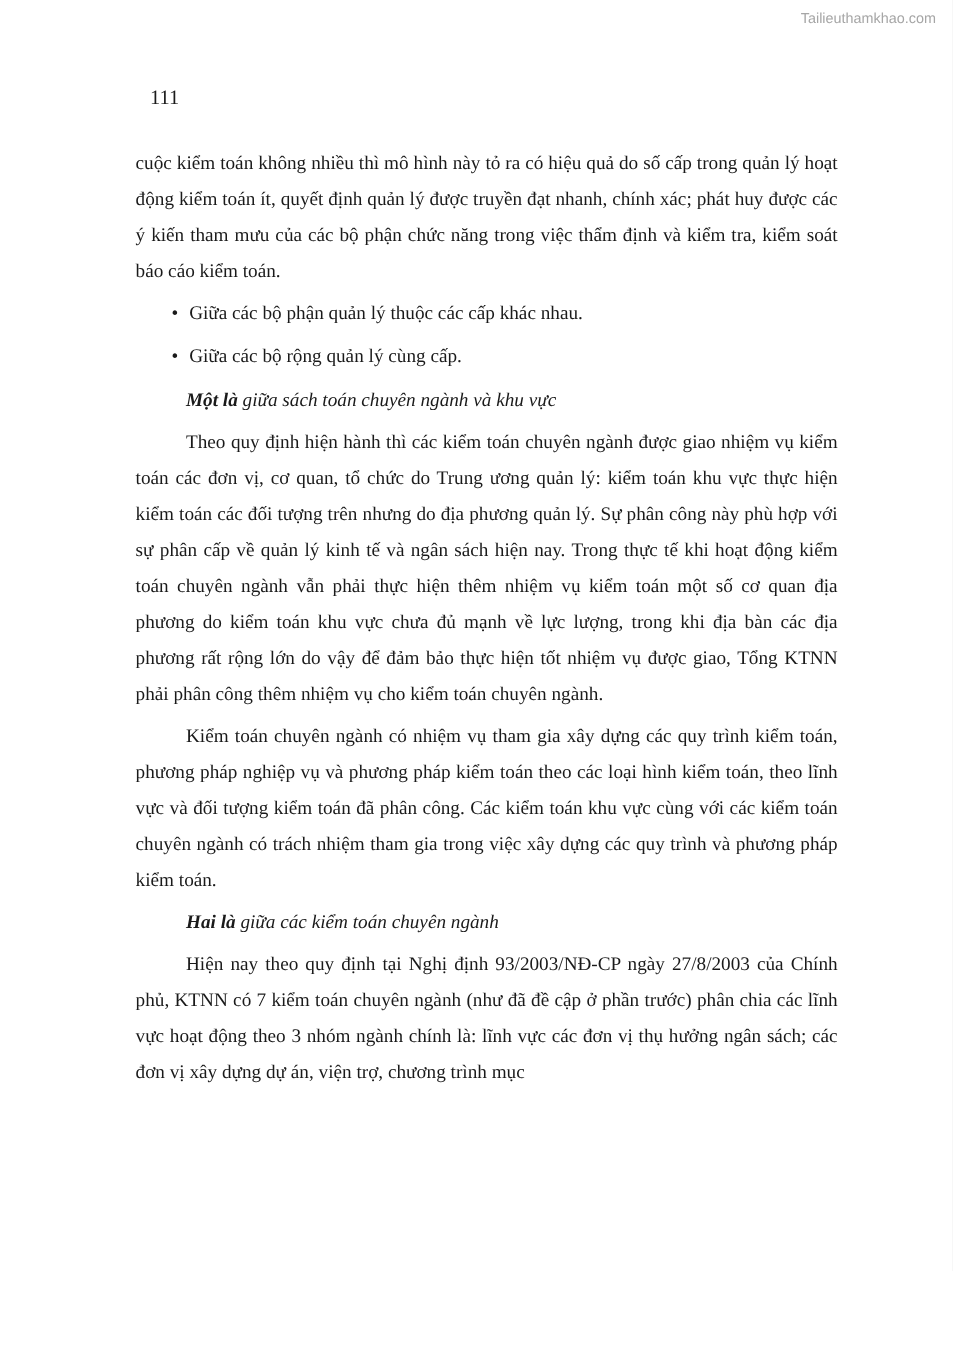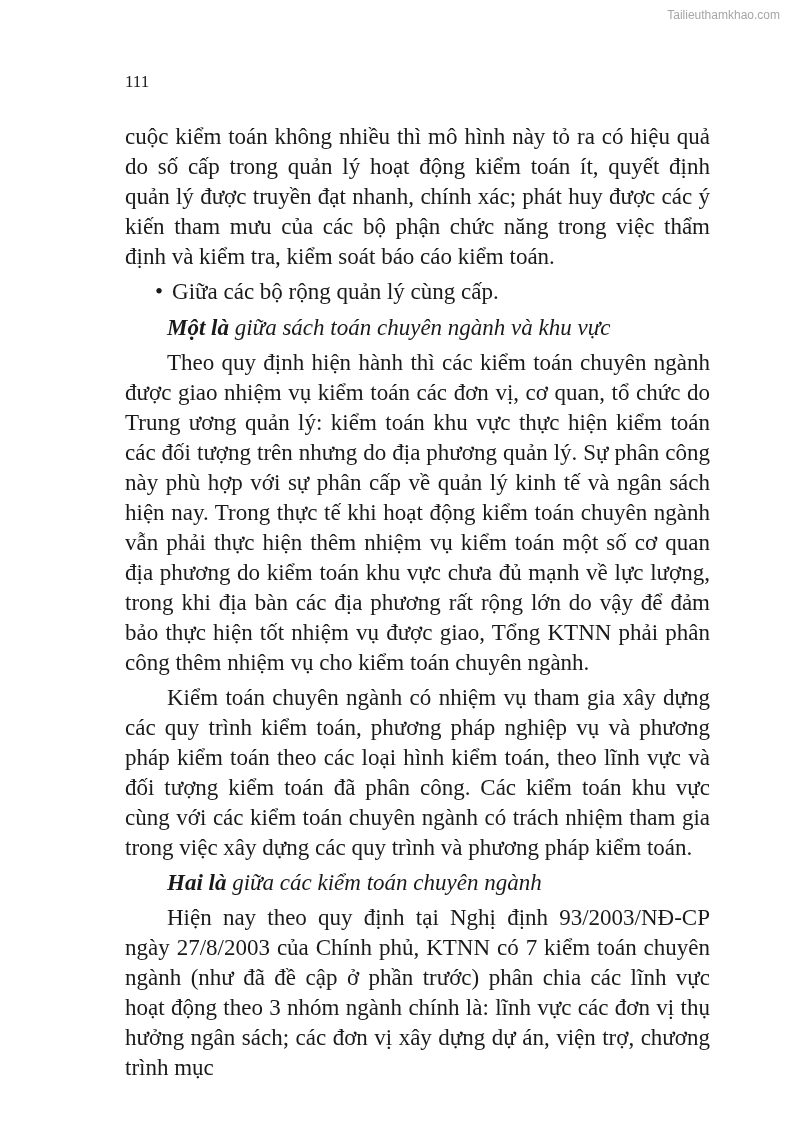--- a/index.html
+++ b/index.html
@@ -31,23 +31,23 @@
     top: 72px;
     left: 125px;
     width: 585px;
     text-align: left;
     font-size: 17px;
     color: #1a1a1a;
   }
   .content {
     position: absolute;
     top: 122px;
-    left: 125px;
+    left: 113px;
     width: 585px;
-    font-size: 23px;
+    font-size: 16px;
     line-height: 30px;
     text-align: justify;
   }
   .para {
     margin: 0 0 5px 0;
     text-indent: 42px;
   }
   .para.no-indent {
     text-indent: 0;
   }
@@ -75,20 +75,21 @@
 
   <div class="watermark">Tailieuthamkhao.com</div>
 
   <div class="page-number">111</div>
 
   <div class="content">
 
     <p class="para no-indent">cuộc kiểm toán không nhiều thì mô hình này tỏ ra có hiệu quả  do số cấp trong quản lý hoạt động kiểm toán ít, quyết định quản lý được truyền đạt nhanh, chính xác; phát huy được các ý kiến tham mưu của các bộ phận chức năng trong việc thẩm định và kiểm tra, kiểm soát báo cáo kiểm toán.</p>
 
 
+    <p class="bullet-line"><span class="marker">•</span><span>Giữa các bộ phận quản lý thuộc các cấp khác nhau.</span></p>
 
     <p class="bullet-line"><span class="marker">•</span><span>Giữa các bộ rộng quản lý cùng cấp.</span></p>
 
 
     <p class="heading"><span class="lead">Một là</span><span> giữa sách toán chuyên ngành và khu vực</span></p>
 
     <p class="para">Theo quy định hiện hành thì các kiểm toán chuyên ngành được giao nhiệm vụ kiểm toán các đơn vị, cơ quan, tổ chức do Trung ương quản lý: kiểm toán khu vực thực hiện kiểm toán các đối tượng trên nhưng do địa phương quản lý. Sự phân công này phù hợp với sự phân cấp về quản lý kinh tế và ngân sách hiện nay. Trong thực tế khi hoạt động kiểm toán chuyên ngành vẫn phải thực hiện thêm nhiệm vụ kiểm toán một số cơ quan địa phương do kiểm toán khu vực chưa đủ mạnh về lực lượng, trong khi địa bàn các địa phương rất rộng lớn do vậy để đảm bảo thực hiện tốt nhiệm vụ được giao, Tổng KTNN phải phân công thêm nhiệm vụ cho kiểm toán chuyên ngành.</p>
 
     <p class="para">Kiểm toán chuyên ngành có nhiệm vụ tham gia xây dựng các quy trình kiểm toán, phương pháp nghiệp vụ và phương pháp kiểm toán theo các loại hình kiểm toán, theo lĩnh vực và đối tượng kiểm toán đã phân công. Các kiểm toán khu vực cùng với các kiểm toán chuyên ngành có trách nhiệm tham gia trong việc xây dựng các quy trình và phương pháp kiểm toán.</p>
 

